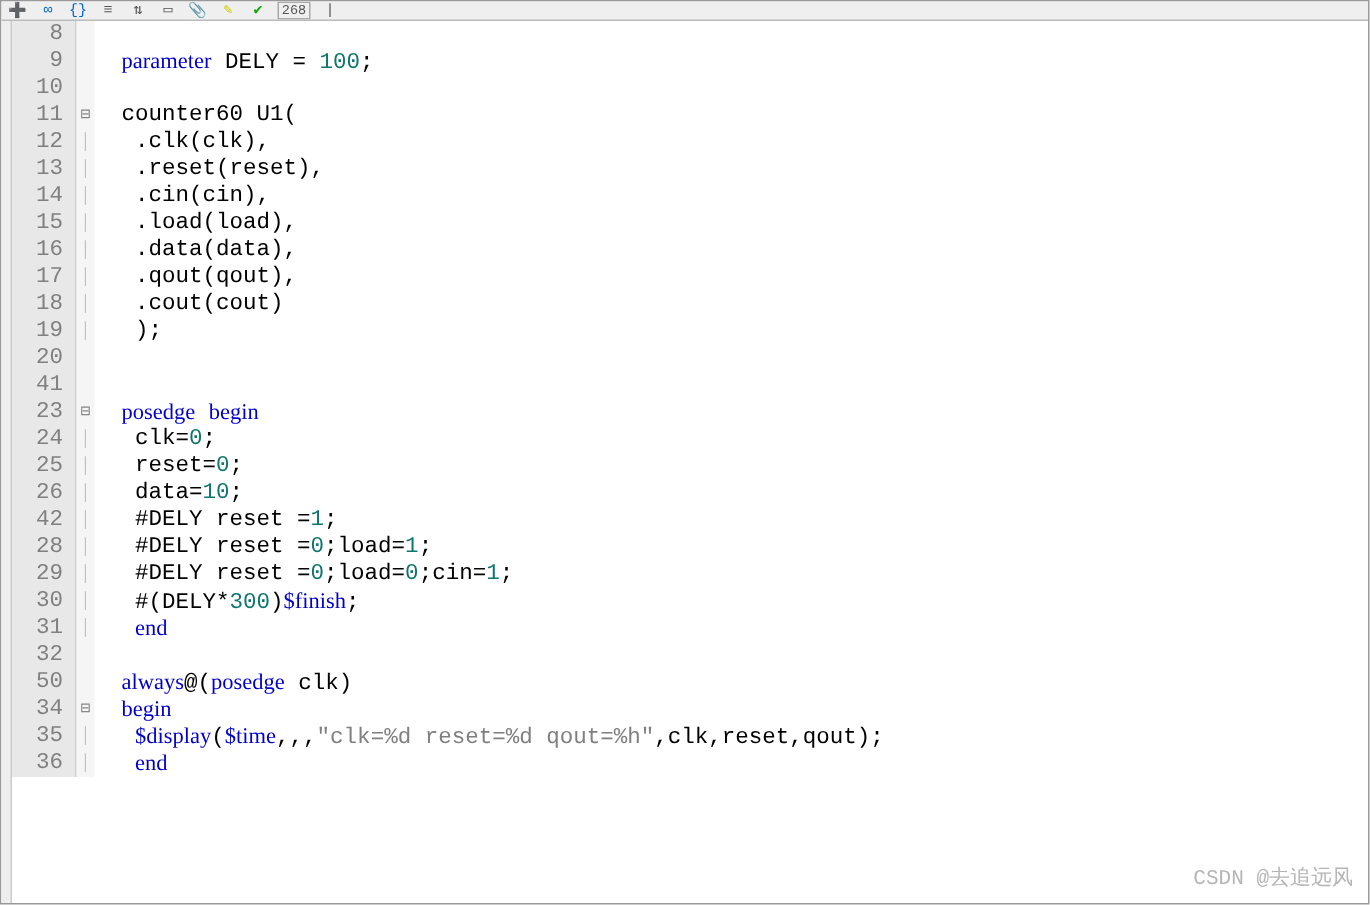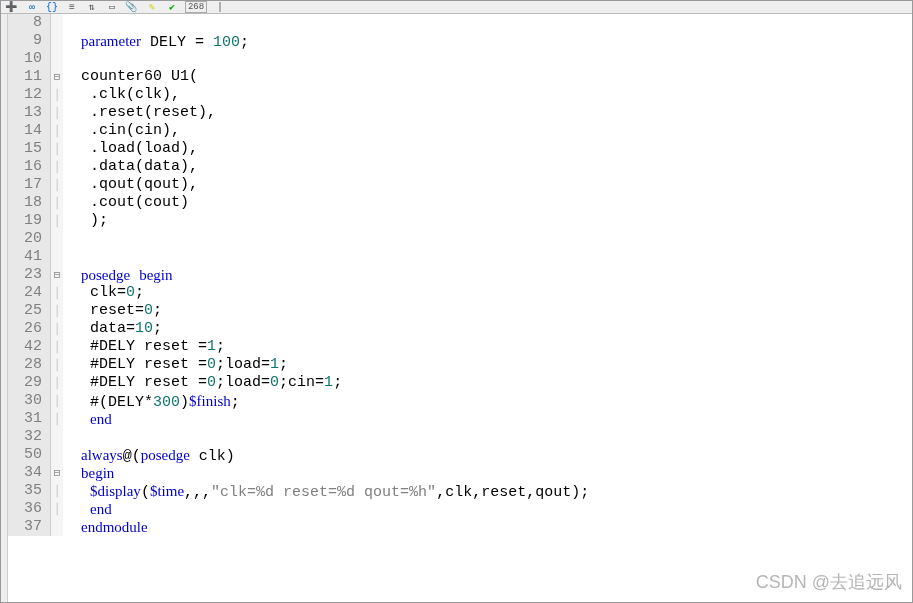--- a/index.html
+++ b/index.html
@@ -74,22 +74,22 @@
   }
   .txt { flex:1; white-space: pre; }
   .kw { color: #0000cc; font-family: Liberation Serif, serif; }
   .num { color: #0f766e; }
   .str { color: #808080; }
   .watermark {
     position: absolute;
     right: 10px;
     bottom: 8px;
     color: rgba(120,120,120,0.55);
-    font-family: Liberation Sans, sans-serif;
-    font-size: 18px;
+    font-family: Liberation Mono, monospace;
+    font-size: 14px;
     pointer-events: none;
   }
   .gline {
     color: #c0c0c0;
   }
 </style>
 </head>
 <body>
 
 <div class="container">
@@ -243,22 +243,17 @@
         <div class="row">
           <div class="gutter">35</div>
           <div class="fold"><span class="gline">│</span></div>
           <div class="txt">  <span> </span><span class="kw">$display</span><span>(</span><span class="kw">$time</span><span>,,,</span><span class="str">"clk=%d reset=%d qout=%h"</span><span>,clk,reset,qout);</span></div>
         </div>
         <div class="row">
           <div class="gutter">36</div>
           <div class="fold"><span class="gline">│</span></div>
           <div class="txt">  <span> </span><span class="kw">end</span></div>
         </div>
-        <div class="row">
-          <div class="gutter">37</div>
-          <div class="fold"></div>
-          <div class="txt"><span>  </span><span class="kw">endmodule</span></div>
-        </div>
       </div>
   </div>
 
   <div class="watermark">CSDN @去追远风</div>
 </div>
 
 </body></html>

